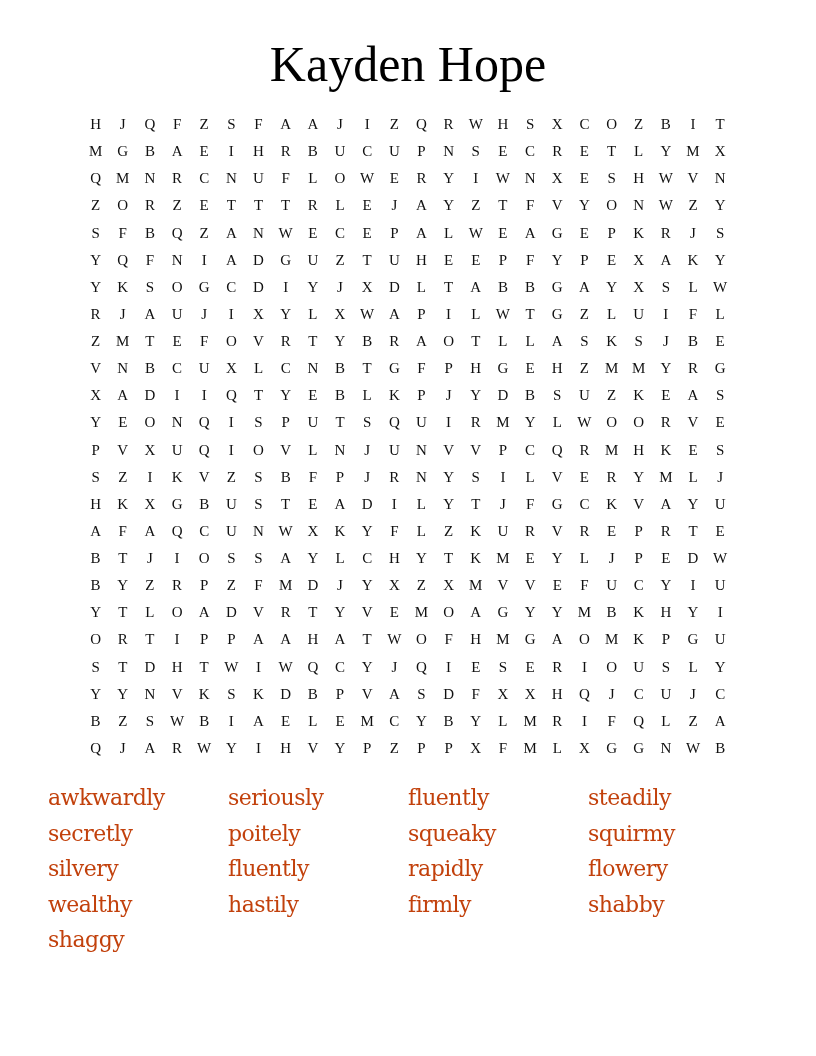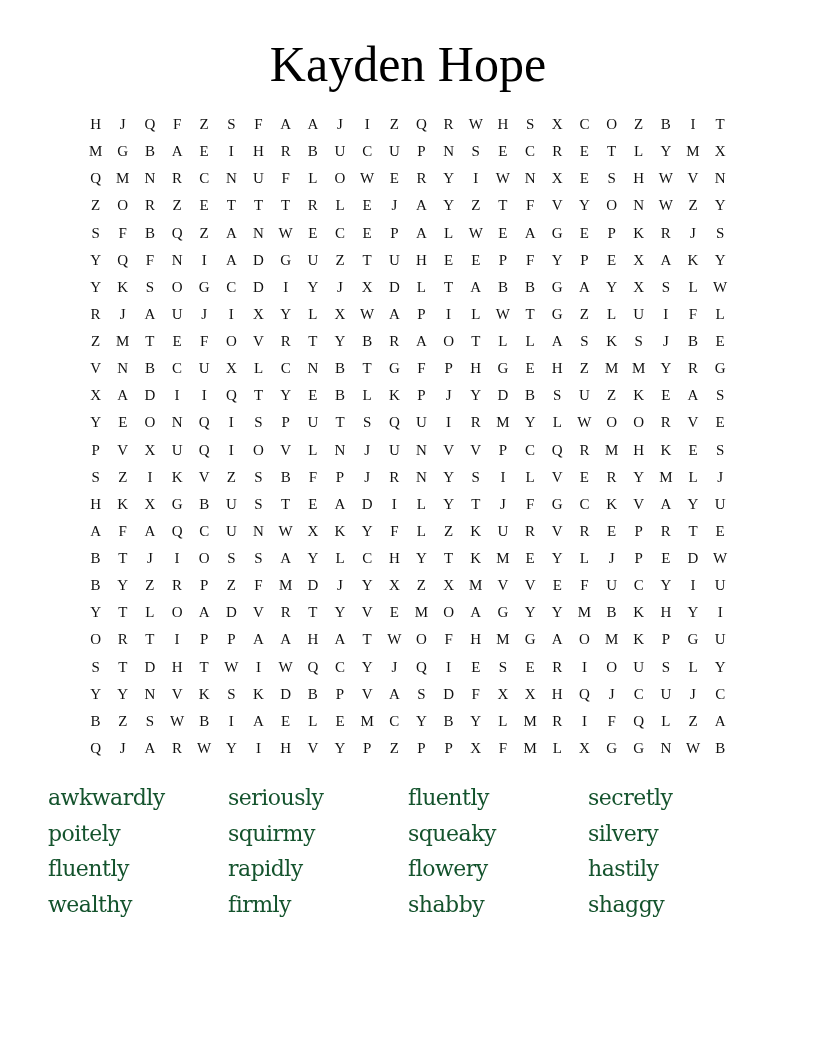--- a/index.html
+++ b/index.html
@@ -6,21 +6,21 @@
   body { width: 816px; height: 1056px; position: relative; overflow: hidden;
          font-family: "DejaVu Serif", "Liberation Serif", serif; color: #111111; }
   .title { position: absolute; left: 0; top: 34px; width: 816px; text-align: center;
            font-family: "Liberation Serif", "DejaVu Serif", serif; font-size: 50px; line-height: 60px; color: #000; }
   .grid { position: absolute; left: 82px; top: 112px; }
   .grid-row { display: flex; height: 27.13px; }
   .cell { width: 27.17px; text-align: center; font-family: "Liberation Serif", "DejaVu Serif", serif;
           font-size: 15px; line-height: 24px; color: #111; }
   .words { position: absolute; left: 48px; top: 780px; display: grid;
            grid-template-columns: 180px 180px 180px 180px; row-gap: 0; }
-  .word { font-family: "DejaVu Serif", "Liberation Serif", serif; font-size: 22px; line-height: 35.5px; color: #14532d; letter-spacing: -0.5px; }
+  .word { font-family: "DejaVu Serif", "Liberation Serif", serif; font-size: 22px; line-height: 35.5px; color: #c2410c; letter-spacing: -0.5px; }
 </style>
 </head>
 <body>
 
 <div class="title">Kayden Hope</div>
 
 <div class="grid" id="grid">
     <div class="grid-row">
       <span class="cell">H</span>
       <span class="cell">J</span>
@@ -644,26 +644,27 @@
       <span class="cell">N</span>
       <span class="cell">W</span>
       <span class="cell">B</span>
     </div>
   </div>
 
 <div class="words" id="words">
     <div class="word">awkwardly</div>
     <div class="word">seriously</div>
     <div class="word">fluently</div>
+    <div class="word">steadily</div>
     <div class="word">secretly</div>
     <div class="word">poitely</div>
+    <div class="word">squeaky</div>
     <div class="word">squirmy</div>
-    <div class="word">squeaky</div>
     <div class="word">silvery</div>
     <div class="word">fluently</div>
     <div class="word">rapidly</div>
     <div class="word">flowery</div>
+    <div class="word">wealthy</div>
     <div class="word">hastily</div>
-    <div class="word">wealthy</div>
     <div class="word">firmly</div>
     <div class="word">shabby</div>
     <div class="word">shaggy</div>
   </div>
 
 </body></html>

